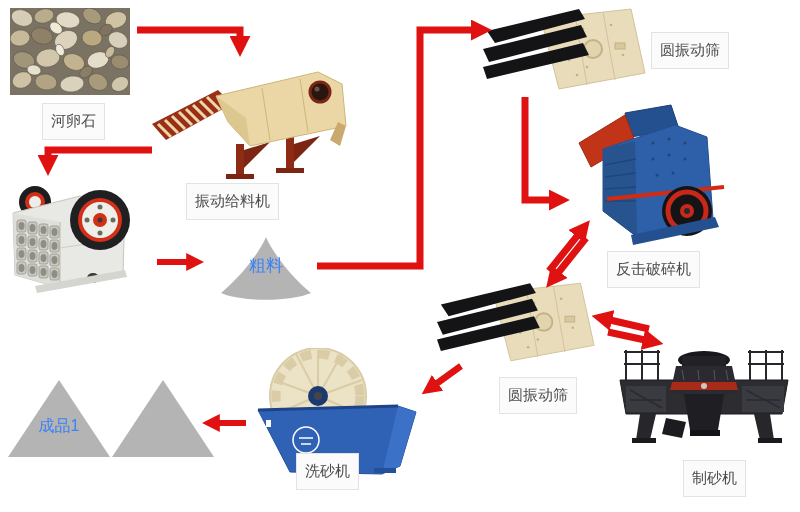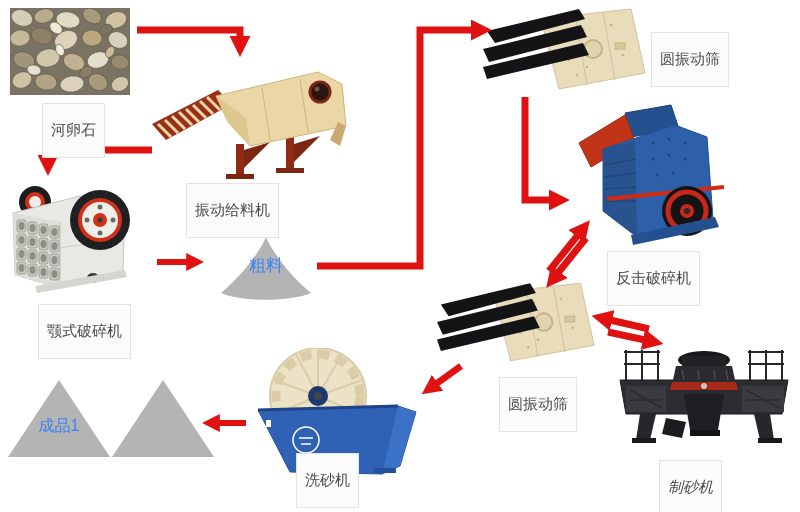--- a/index.html
+++ b/index.html
@@ -3,21 +3,21 @@
 <meta charset="utf-8">
 <style>
   html,body{margin:0;padding:0;background:#ffffff;}
   #canvas{
     position:relative;width:800px;height:512px;background:#ffffff;overflow:hidden;
     font-family:"Liberation Sans","DejaVu Sans",sans-serif;
   }
   .abs{position:absolute;}
   .label-box{
     position:absolute;background:#fbfbfb;border:1px solid #e3e3e3;
-    color:#4b4b4b;font-size:15px;line-height:1.25;padding:17px 8px;white-space:nowrap;
+    color:#4b4b4b;font-size:15px;line-height:1.25;padding:8px 8px;white-space:nowrap;
     z-index:6;
   }
   .plain-label{
     position:absolute;color:#3b82f6;font-size:16px;text-align:center;z-index:6;
   }
   svg{display:block;}
   #arrow-layer{position:absolute;left:0;top:0;z-index:5;pointer-events:none;}
 </style>
 </head>
 <body>
@@ -315,20 +315,19 @@
       <polyline points="586,238 558,273" marker-end="url(#ah)"></polyline>
       <polyline points="649,329 610,320" marker-end="url(#ah)"></polyline>
       <polyline points="608,332 645,340" marker-end="url(#ah)"></polyline>
       <polyline points="461,366 436,384" marker-end="url(#ah)" stroke-width="6.5"></polyline>
       <polyline points="246,423 218,423" marker-end="url(#ah)" stroke-width="6"></polyline>
     </g>
   </svg>
 
   <div class="label-box" style="left:42px;top:103px;">河卵石</div>
   <div class="label-box" style="left:186px;top:183px;">振动给料机</div>
-  <div class="label-box" style="left:38px;top:304px;">颚式破碎机</div>
   <div class="label-box" style="left:651px;top:32px;">圆振动筛</div>
   <div class="label-box" style="left:607px;top:251px;">反击破碎机</div>
   <div class="label-box" style="left:499px;top:377px;">圆振动筛</div>
-  <div class="label-box" style="left:659px;top:460px;font-style:italic;">制砂机</div>
+  <div class="label-box" style="left:683px;top:460px;">制砂机</div>
   <div class="label-box" style="left:296px;top:453px;">洗砂机</div>
 
 </div>
 
 </body></html>

